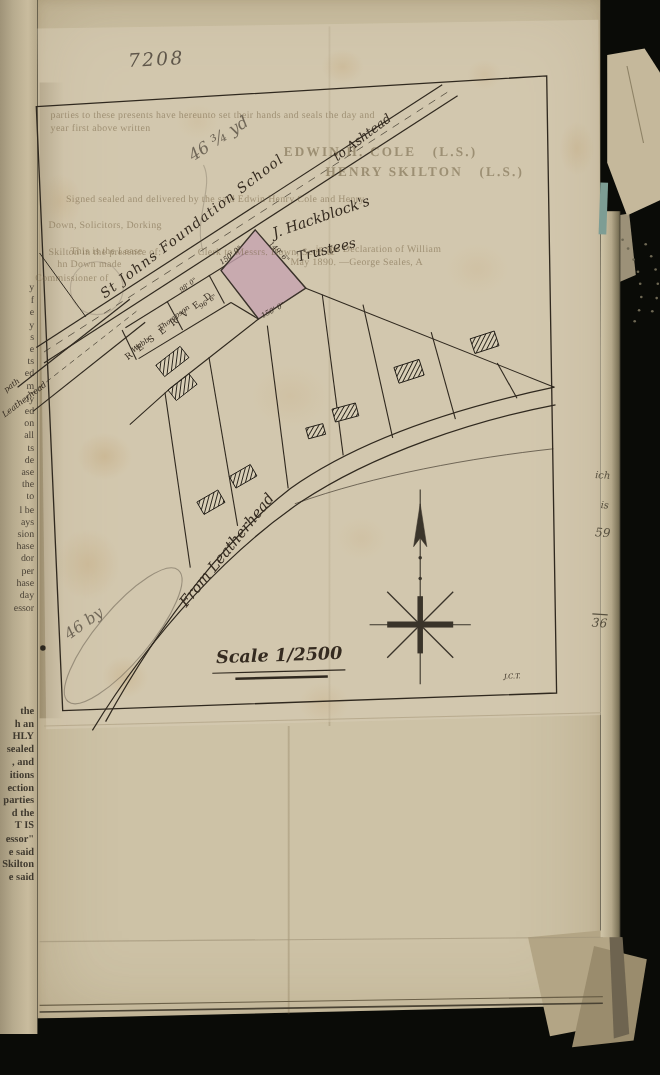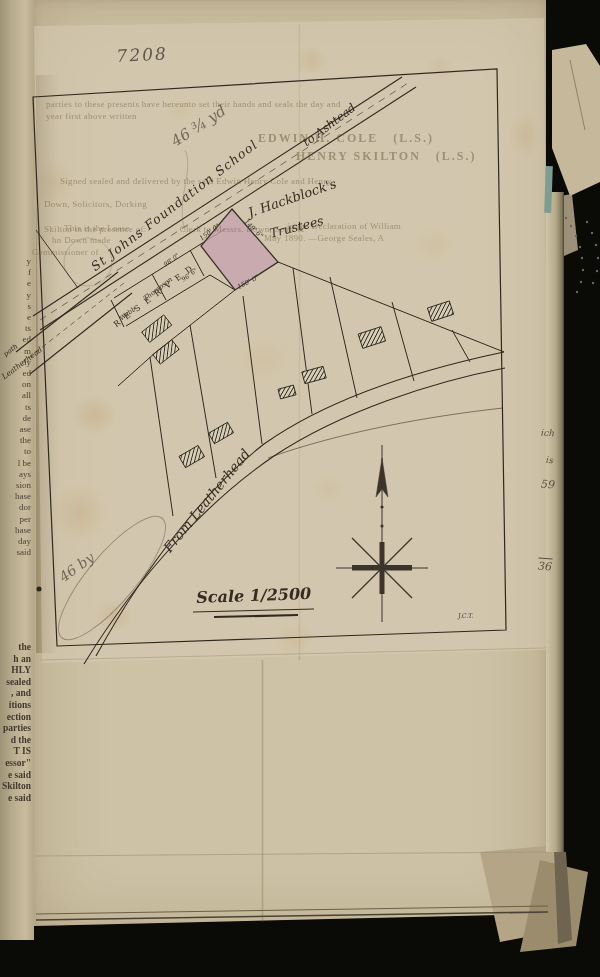--- a/index.html
+++ b/index.html
@@ -79,21 +79,21 @@
         <div class="frag">the</div>
         <div class="frag">to</div>
         <div class="frag">l be</div>
         <div class="frag">ays</div>
         <div class="frag">sion</div>
         <div class="frag">hase</div>
         <div class="frag">dor</div>
         <div class="frag">per</div>
         <div class="frag">hase</div>
         <div class="frag">day</div>
-        <div class="frag">said</div>
+        <div class="frag">essor</div>
       </div>
     <div class="frag-block lower">
 
     <div class="frag">the</div>
         <div class="frag">h an</div>
         <div class="frag">HLY</div>
         <div class="frag">sealed</div>
         <div class="frag">, and</div>
         <div class="frag">itions</div>
         <div class="frag">ection</div>

